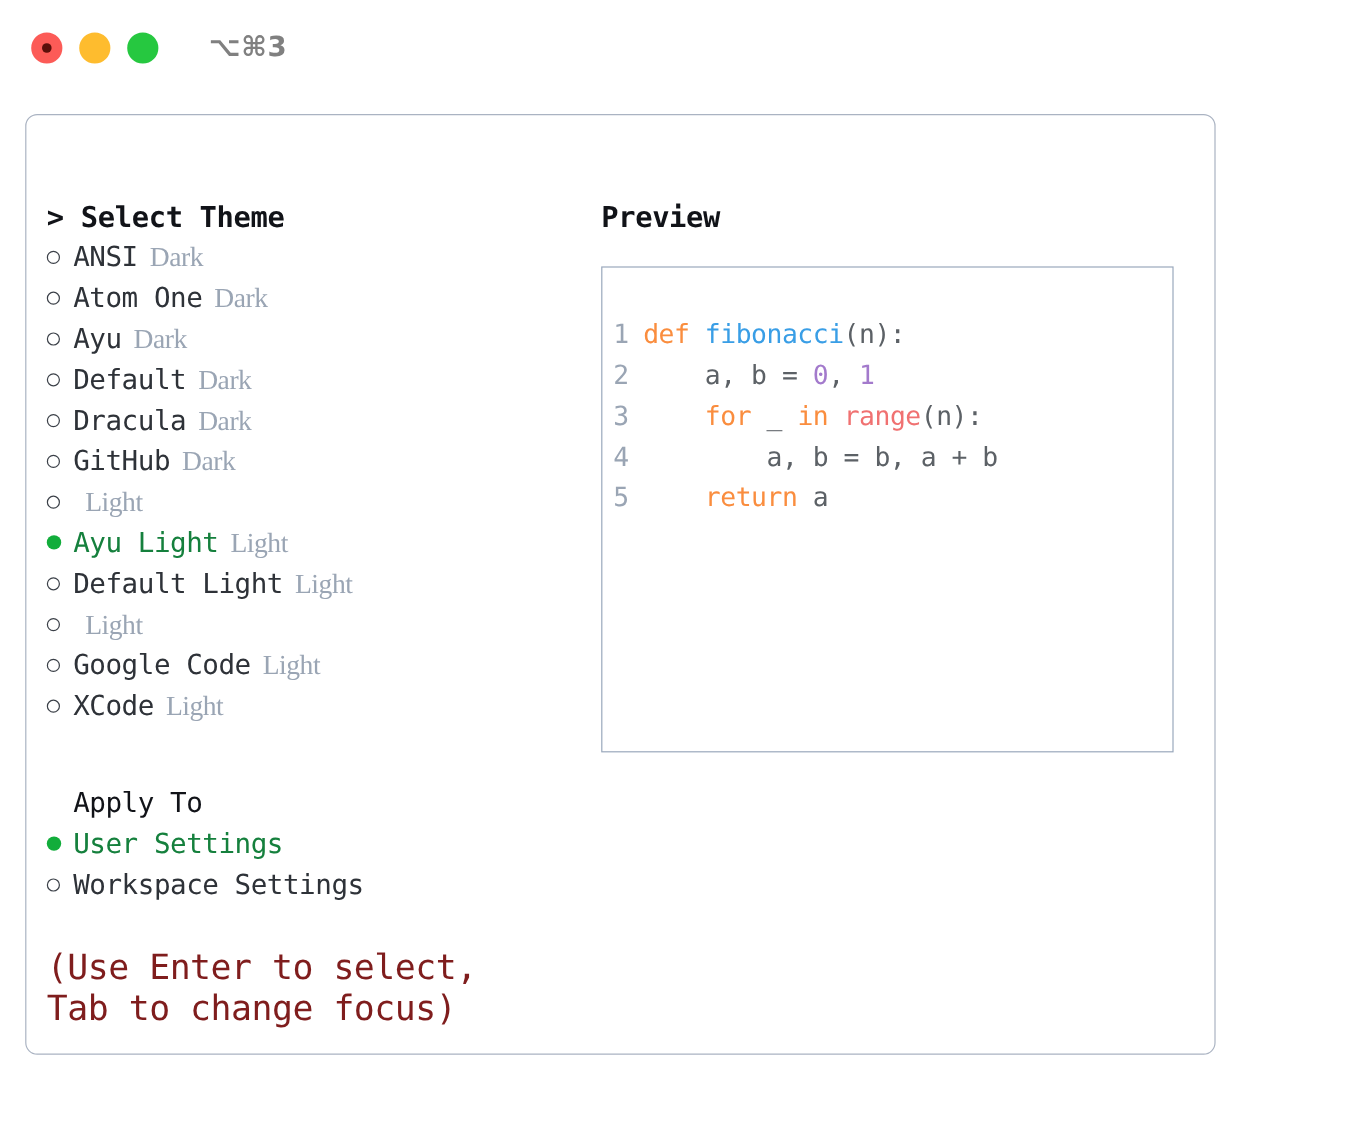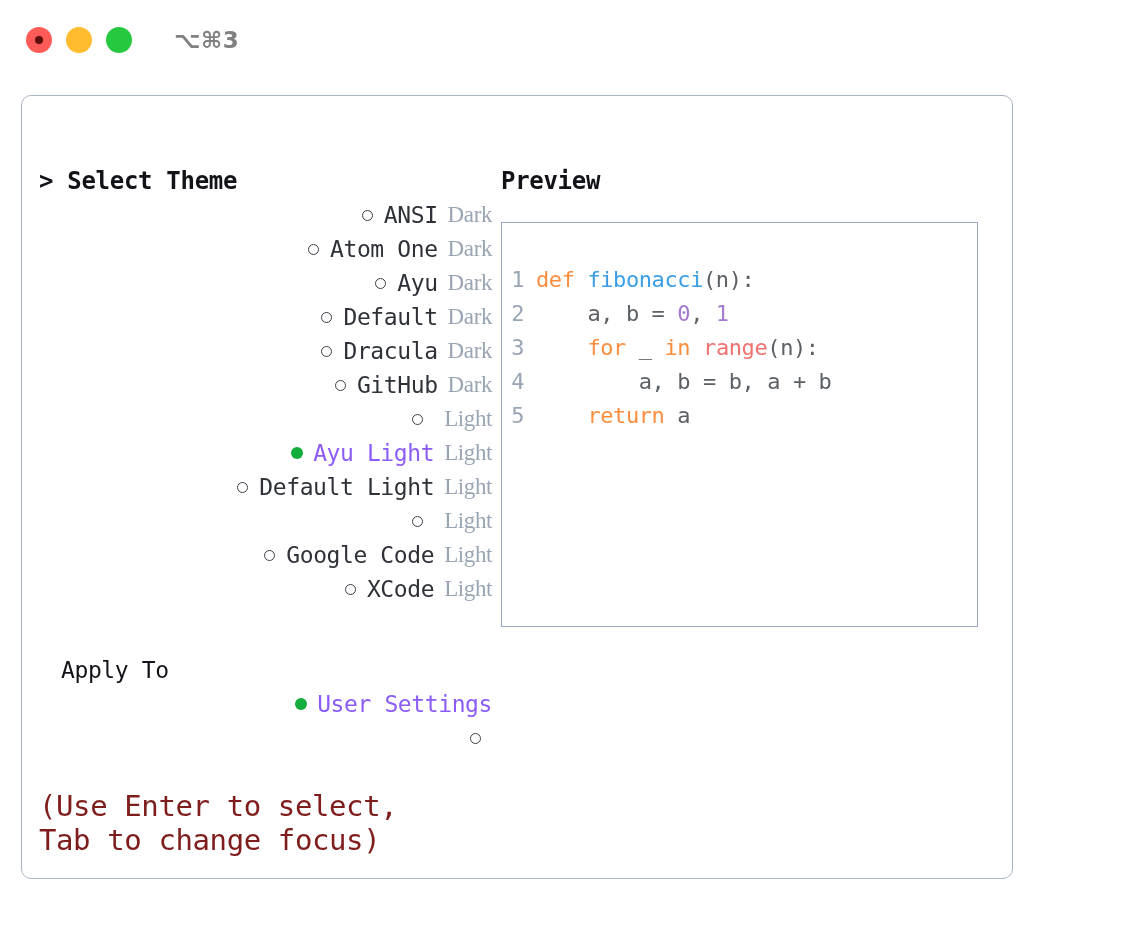--- a/index.html
+++ b/index.html
@@ -102,21 +102,20 @@
   }
   .row {
     height: 34px;
     line-height: 34px;
     font-size: 23px;
     color: #2e3238;
     white-space: pre;
     letter-spacing: -0.4px;
     display: flex;
     align-items: center;
-    justify-content: flex-end;
   }
   .bullet {
     display: inline-block;
     width: 22px;
     flex: 0 0 22px;
     text-align: left;
     font-size: 23px;
     line-height: 34px;
   }
   .bullet .ring {
@@ -129,21 +128,21 @@
   }
   .bullet .dot {
     display: inline-block;
     width: 12px; height: 12px;
     background: #12ad3b;
     border-radius: 50%;
     box-sizing: border-box;
     vertical-align: 2px;
   }
   .row .name { color: #2e3238; }
-  .row.selected .name { color: #8b5cf6; }
+  .row.selected .name { color: #15803d; }
   .row .kind {
     color: #9aa5b4;
     margin-left: 10px;
     font-family: Liberation Serif, serif;
   }
 
   .spacer-lg { height: 47px; }
 
   .apply-header {
     height: 34px;
@@ -244,21 +243,21 @@
             <div class="row"><span class="bullet"><span class="ring"></span></span><span class="name">Google Code</span><span class="kind">Light</span></div>
             <div class="row"><span class="bullet"><span class="ring"></span></span><span class="name">XCode</span><span class="kind">Light</span></div>
           </div>
 
         <div class="spacer-lg"></div>
 
         <div class="apply-header">Apply To</div>
 
         <div id="apply-list">
             <div class="row selected"><span class="bullet"><span class="dot"></span></span><span class="name">User Settings</span></div>
-            <div class="row"><span class="bullet"><span class="ring"></span></span></div>
+            <div class="row"><span class="bullet"><span class="ring"></span></span><span class="name">Workspace Settings</span></div>
           </div>
 
         <div class="hint">(Use Enter to select, Tab to change focus)</div>
       </div>
 
       <div class="col-right">
         <div class="preview-title">Preview</div>
 
         <div class="code-box">
           <div id="code-sample">

